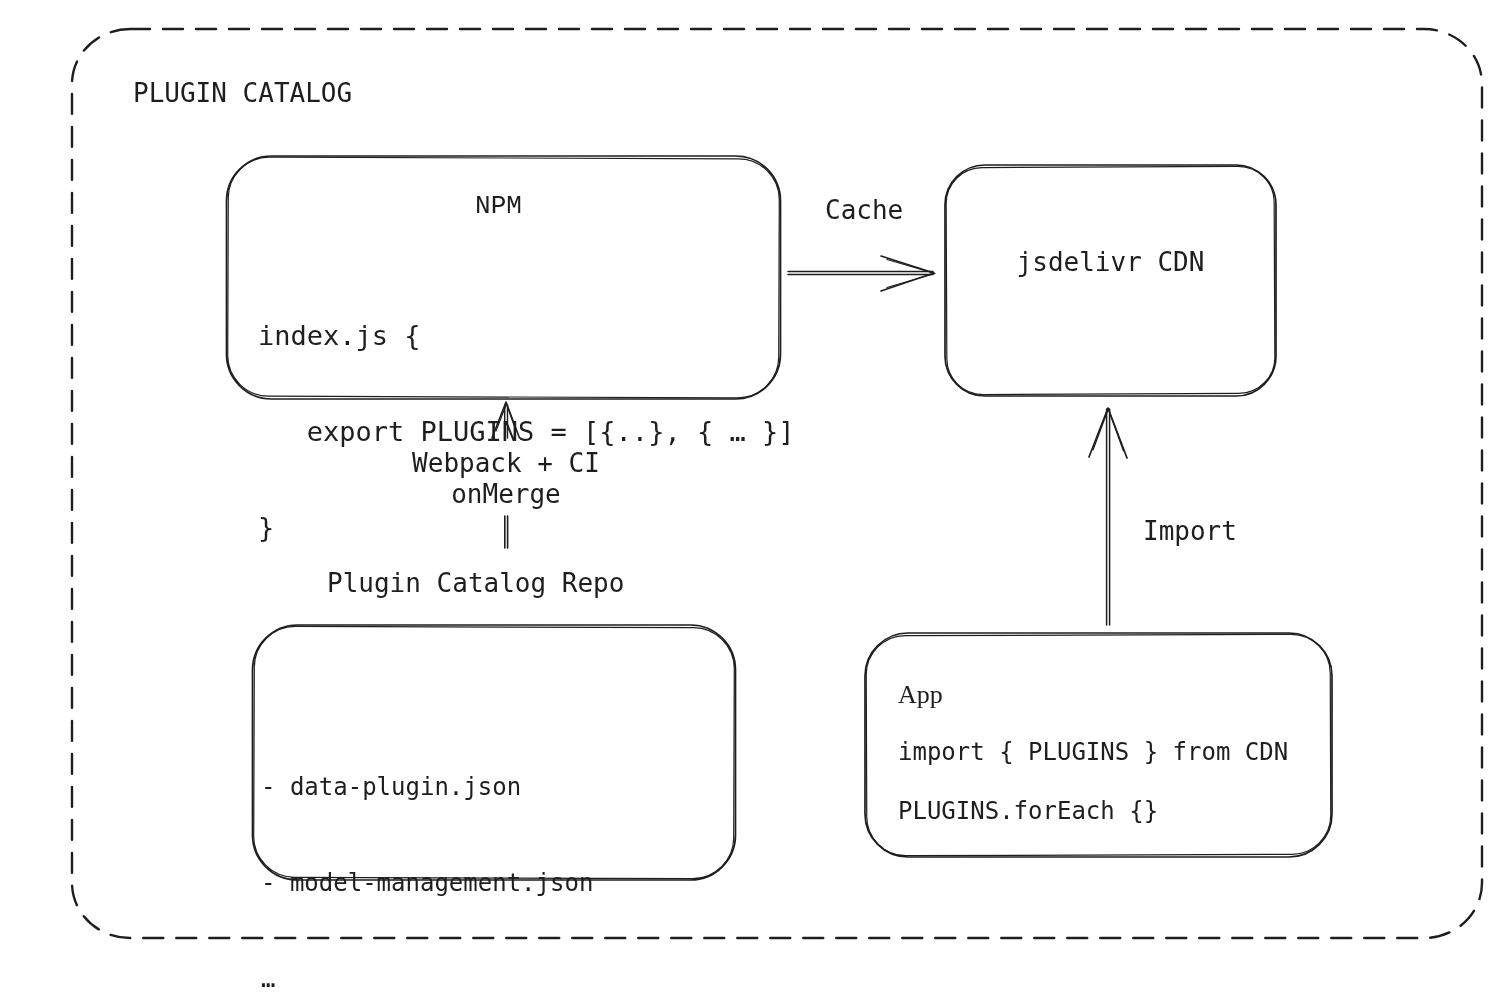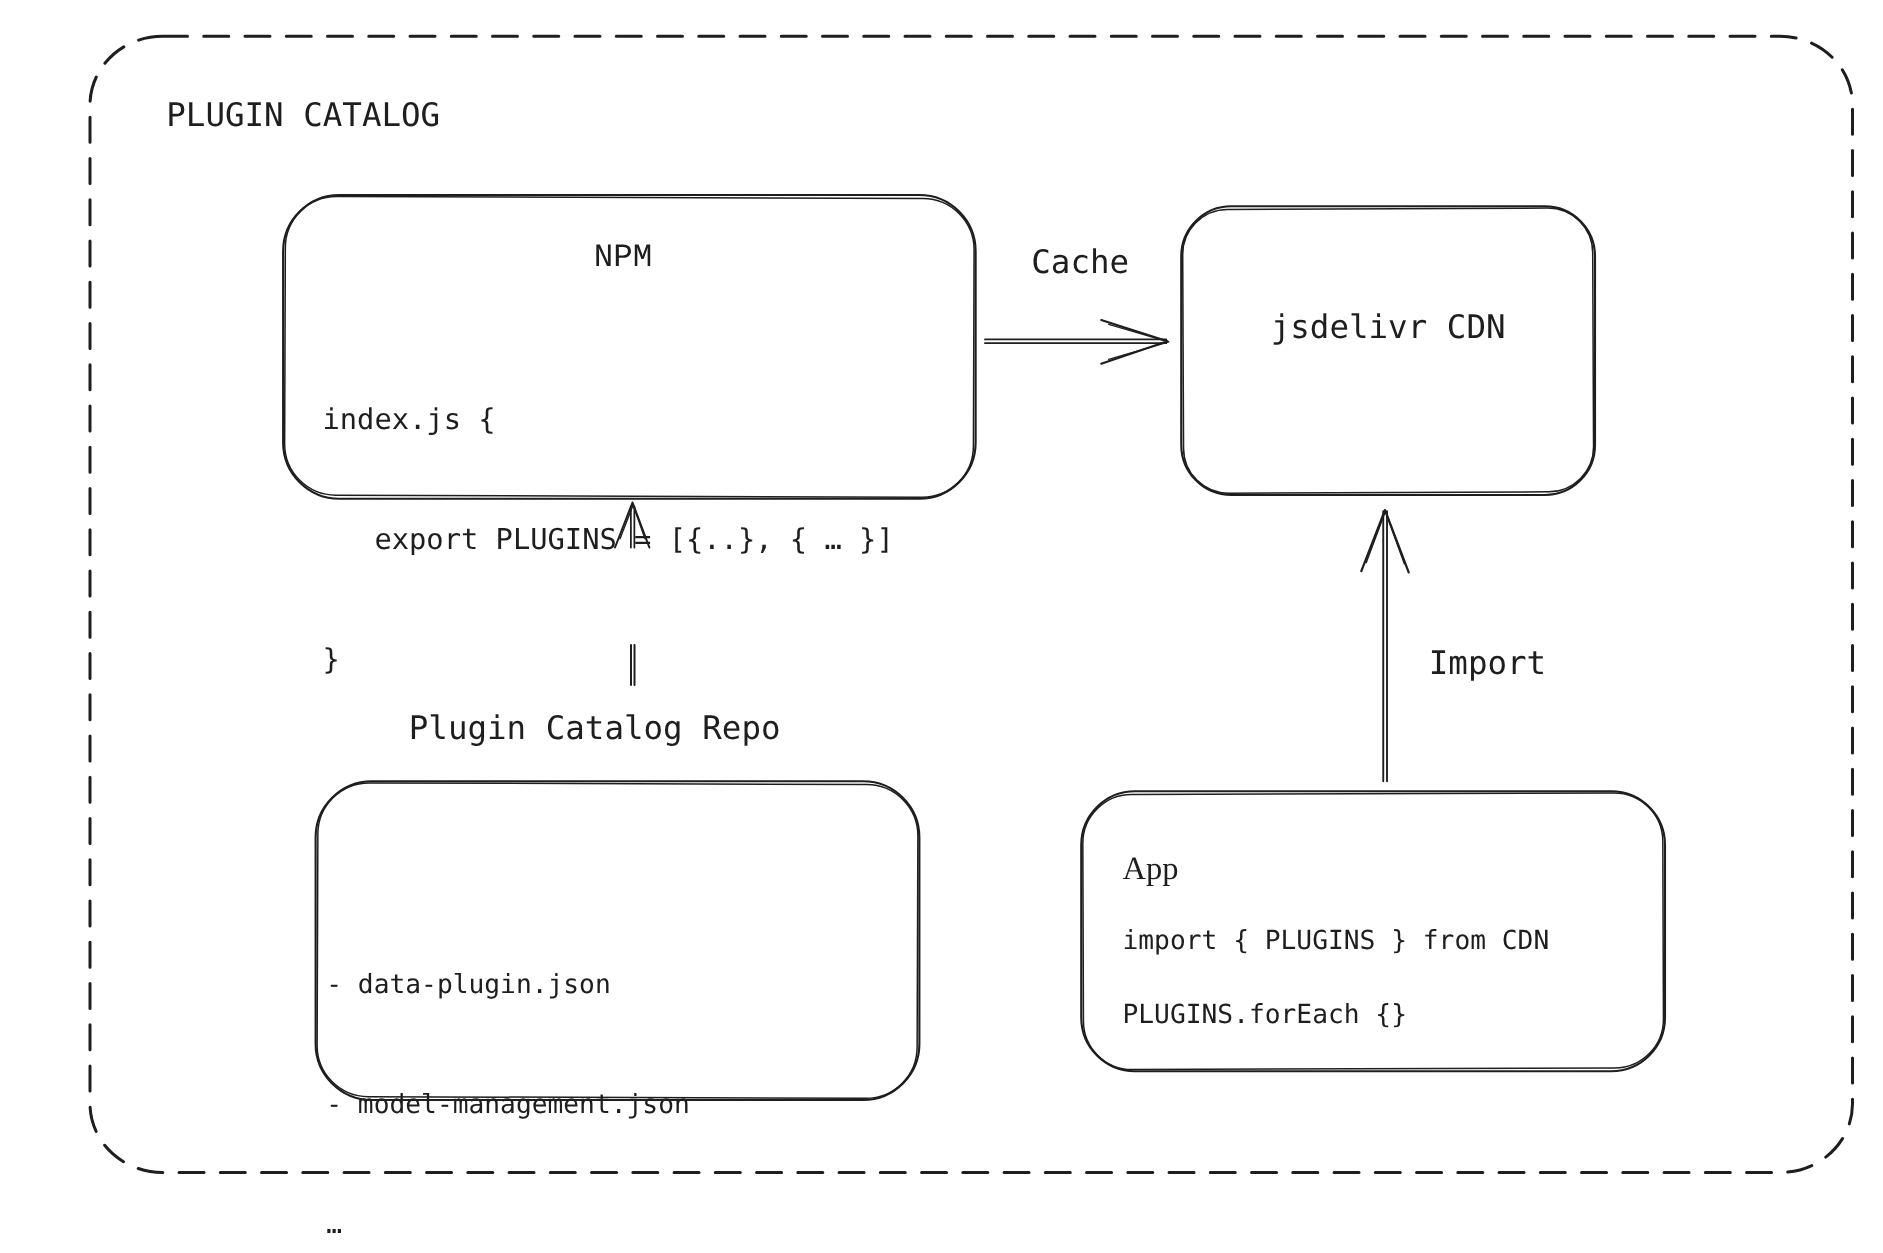--- a/index.html
+++ b/index.html
@@ -11,22 +11,22 @@
     height: 1002px;
     background: var(--bg);
     color: var(--stroke);
     font-family: "DejaVu Sans Mono", "Liberation Mono", monospace;
     overflow: hidden;
     margin-left: 36px;
   }
   svg.overlay { position: absolute; inset: 0; display: block; }
   .txt { position: absolute; white-space: pre; color: var(--stroke); }
   .f26 { font-size: 26px; line-height: 30px; }
-  .f25 { font-size: 21px; line-height: 32px; }
-  .f23 { font-size: 23px; line-height: 32px; }
+  .f25 { font-size: 24px; line-height: 32px; }
+  .f23 { font-size: 27px; line-height: 32px; }
   .center { text-align: center; }
   .prelines { white-space: pre-line; }
   .cdn-label-wrap {
     position: absolute; left: 908px; top: 164px; width: 333px; height: 196px;
     display: flex; align-items: center; justify-content: center;
   }
 </style>
 </head>
 <body>
 
@@ -86,20 +86,22 @@
     <div>   export PLUGINS = [{..}, { … }]</div>
     <div>}</div>
   </div>
 
   <div class="txt f26" style="left:789px; top:195px;">Cache</div>
 
   <div class="cdn-label-wrap">
     <span class="f26">jsdelivr CDN</span>
   </div>
 
+  <div class="txt f26 center prelines" style="left:330px; top:448px; width:280px; line-height:31px;">Webpack + CI
+onMerge</div>
 
   <div class="txt f26" style="left:291px; top:568px;">Plugin Catalog Repo</div>
   <div class="txt f25" style="left:225px; top:707px;">
     <div>- data-plugin.json</div>
     <div>- model-management.json</div>
     <div>…</div>
   </div>
 
   <div class="txt f26" style="left:1107px; top:516px;">Import</div>
 

